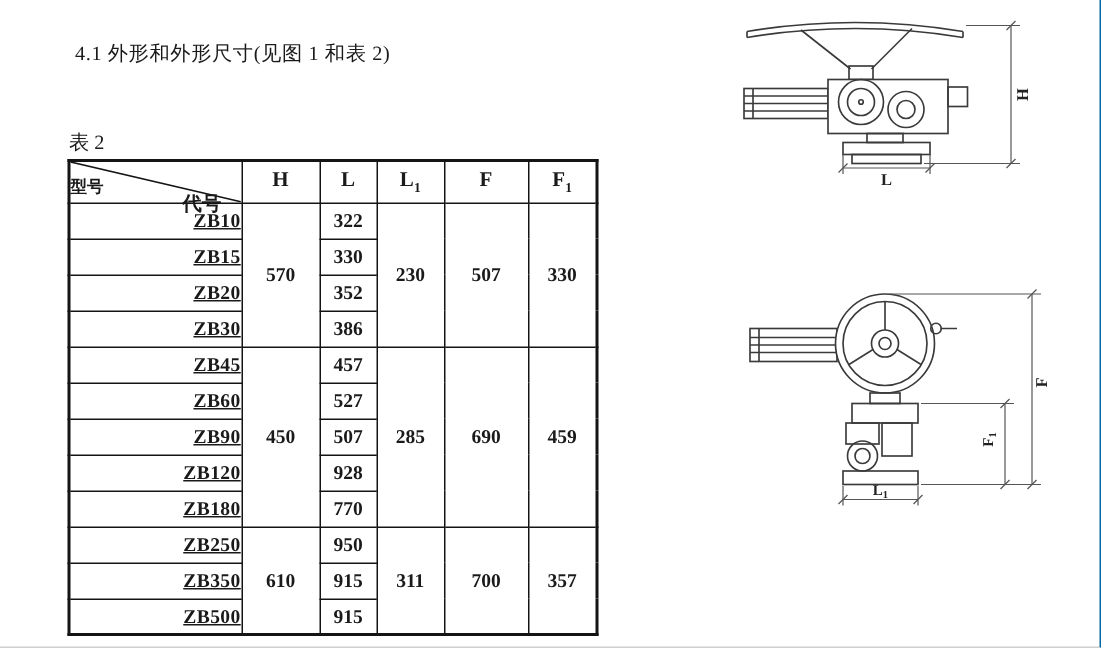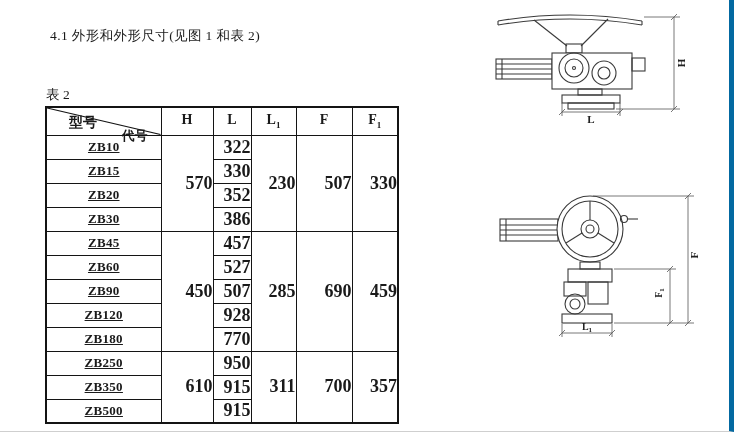--- a/index.html
+++ b/index.html
@@ -1,34 +1,34 @@
 <!DOCTYPE html>
 <html><head>
 <meta charset="utf-8">
 <style>
   *{box-sizing:border-box}
   html,body{margin:0;padding:0}
   body{width:734px;height:432px;position:relative;background:#fff;
        font-family:"Liberation Serif","DejaVu Serif",serif;color:#1a1a1a;overflow:hidden}
-  .page{position:absolute;inset:0;background:#fff;border-right:5px solid #0369a1;border-bottom:1px solid #cfcfcf}
+  .page{position:absolute;inset:0;background:#fff;border-right:1px solid #0369a1;border-bottom:1px solid #cfcfcf}
   .heading{position:absolute;left:50px;top:27px;font-size:13.5px;letter-spacing:.4px}
   .table-label{position:absolute;left:46px;top:86px;font-size:13.5px}
   table.dim{position:absolute;left:45px;top:106px;border-collapse:collapse;border:2px solid #141414;table-layout:fixed}
   .dim th,.dim td{border:1px solid #141414;padding:0;font-weight:bold;vertical-align:middle}
   .dim thead tr{height:28px}
   .dim tbody tr{height:24px}
   .dim th{font-size:14px;text-align:center}
-  td.model{text-align:center;padding-left:0;font-size:13px}
+  td.model{text-align:right;padding-left:0;font-size:13px}
   td.model .u{text-decoration:underline;letter-spacing:.3px}
-  td.num{text-align:right;font-size:18px}
+  td.num{text-align:center;font-size:13px}
   th.corner{position:relative}
   .diag{position:absolute;left:0;top:0;width:100%;height:100%}
   .diag line{stroke:#141414;stroke-width:1.1;vector-effect:non-scaling-stroke}
   .c-top{position:absolute;top:19px;right:13px;font-size:13px}
-  .c-bot{position:absolute;bottom:3px;left:22px;font-size:14px}
+  .c-bot{position:absolute;bottom:3px;left:0;font-size:11px}
   sub.s{font-size:9px}
   .fig{position:absolute}
   .fig-side{left:482px;top:6px}
   .fig-front{left:494px;top:183px}
   svg text{font-family:"Liberation Serif","DejaVu Serif",serif}
 </style>
 </head>
 <body>
 
 <div class="page">

